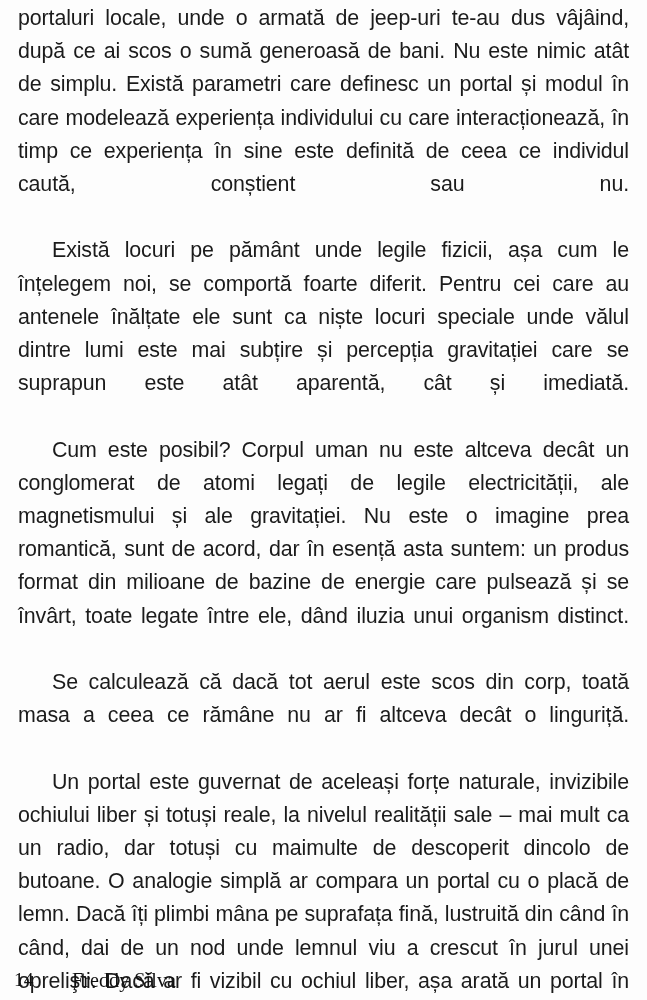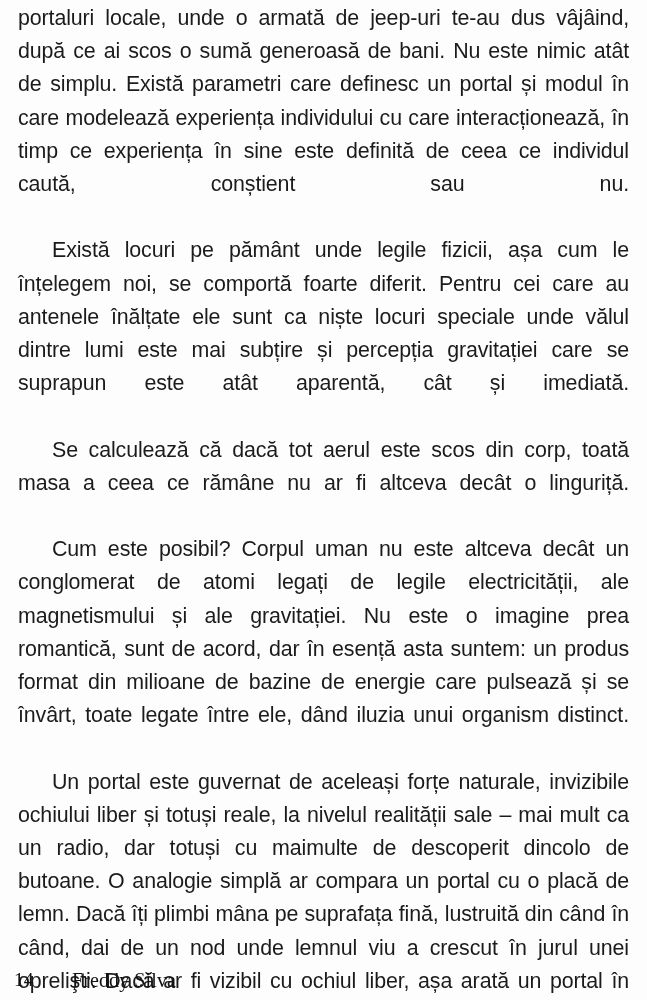--- a/index.html
+++ b/index.html
@@ -79,22 +79,22 @@
   }
 </style>
 </head>
 <body>
 
 <div class="page">
 
   <div class="text-column">
     <p class="para">portaluri locale, unde o armată de jeep-uri te-au dus vâjâind, după ce ai scos o sumă generoasă de bani. Nu este nimic atât de simplu. Există parametri care definesc un portal și modul în care modelează experiența individului cu care interacționează, în timp ce experiența în sine este definită de ceea ce individul caută, conștient sau nu.</p>
     <p class="para indent">Există locuri pe pământ unde legile fizicii, așa cum le înțelegem noi, se comportă foarte diferit. Pentru cei care au antenele înălțate ele sunt ca niște locuri speciale unde vălul dintre lumi este mai subțire și percepția gravitației care se suprapun este atât aparentă, cât și imediată.</p>
+    <p class="para indent">Cum este posibil? Corpul uman nu este altceva decât un conglomerat de atomi legați de legile electricității, ale magnetismului și ale gravitației. Nu este o imagine prea romantică, sunt de acord, dar în esență asta suntem: un produs format din  milioane de bazine de energie care pulsează și se învârt, toate legate între ele, dând iluzia unui organism distinct.</p>
     <p class="para indent">Se calculează că dacă tot aerul este scos din corp, toată masa a ceea ce rămâne nu ar fi altceva decât o linguriță.</p>
-    <p class="para indent">Cum este posibil? Corpul uman nu este altceva decât un conglomerat de atomi legați de legile electricității, ale magnetismului și ale gravitației. Nu este o imagine prea romantică, sunt de acord, dar în esență asta suntem: un produs format din  milioane de bazine de energie care pulsează și se învârt, toate legate între ele, dând iluzia unui organism distinct.</p>
     <p class="para indent">Un portal este guvernat de aceleași forțe naturale, invizibile ochiului liber și totuși reale, la nivelul realității sale – mai mult ca un radio, dar totuși cu maimulte de descoperit dincolo de butoane. O analogie simplă ar compara un portal cu o placă de lemn. Dacă îți plimbi mâna pe suprafața fină, lustruită din când în când, dai de un nod unde lemnul viu a crescut în jurul unei oprelişti. Dacă ar fi vizibil cu ochiul liber, așa arată un portal în peisaj: o întrerupere, un vârtej în curentul liniștit al unui râu.</p>
   </div>
 
   <div class="footer">
     <span class="folio">14</span>
     <span class="running-head">Freddy Silva</span>
   </div>
 
 </div>
 

